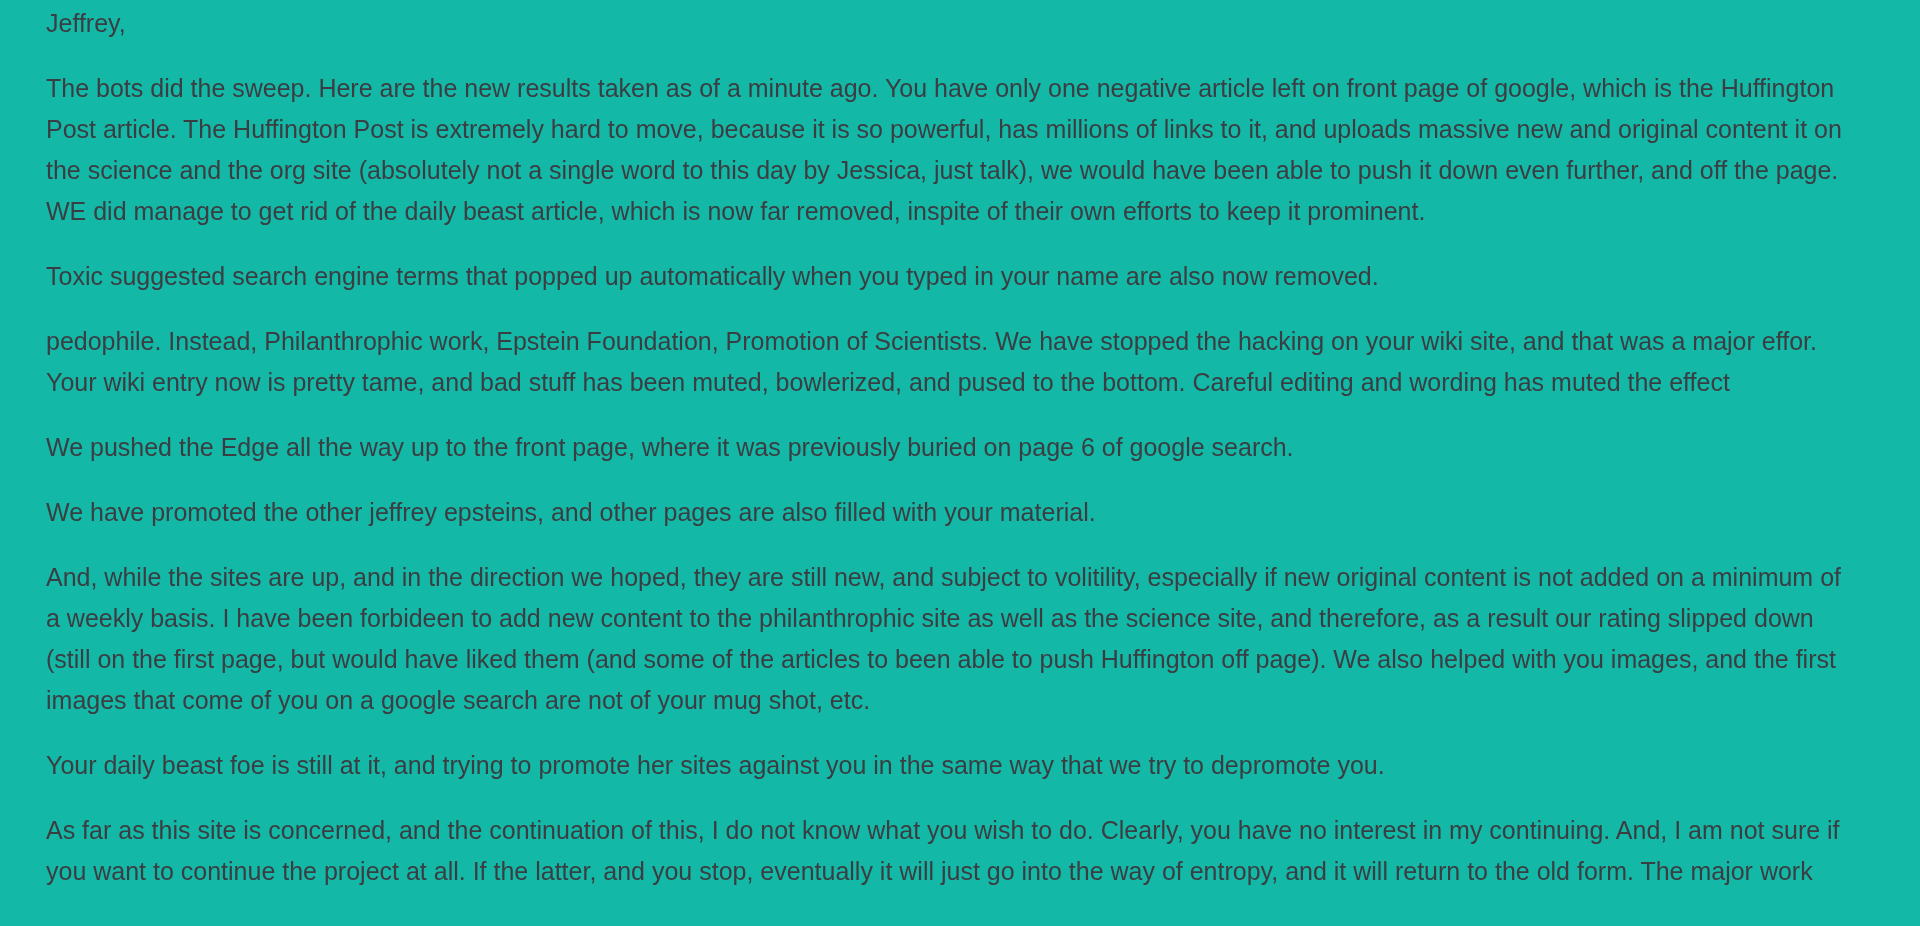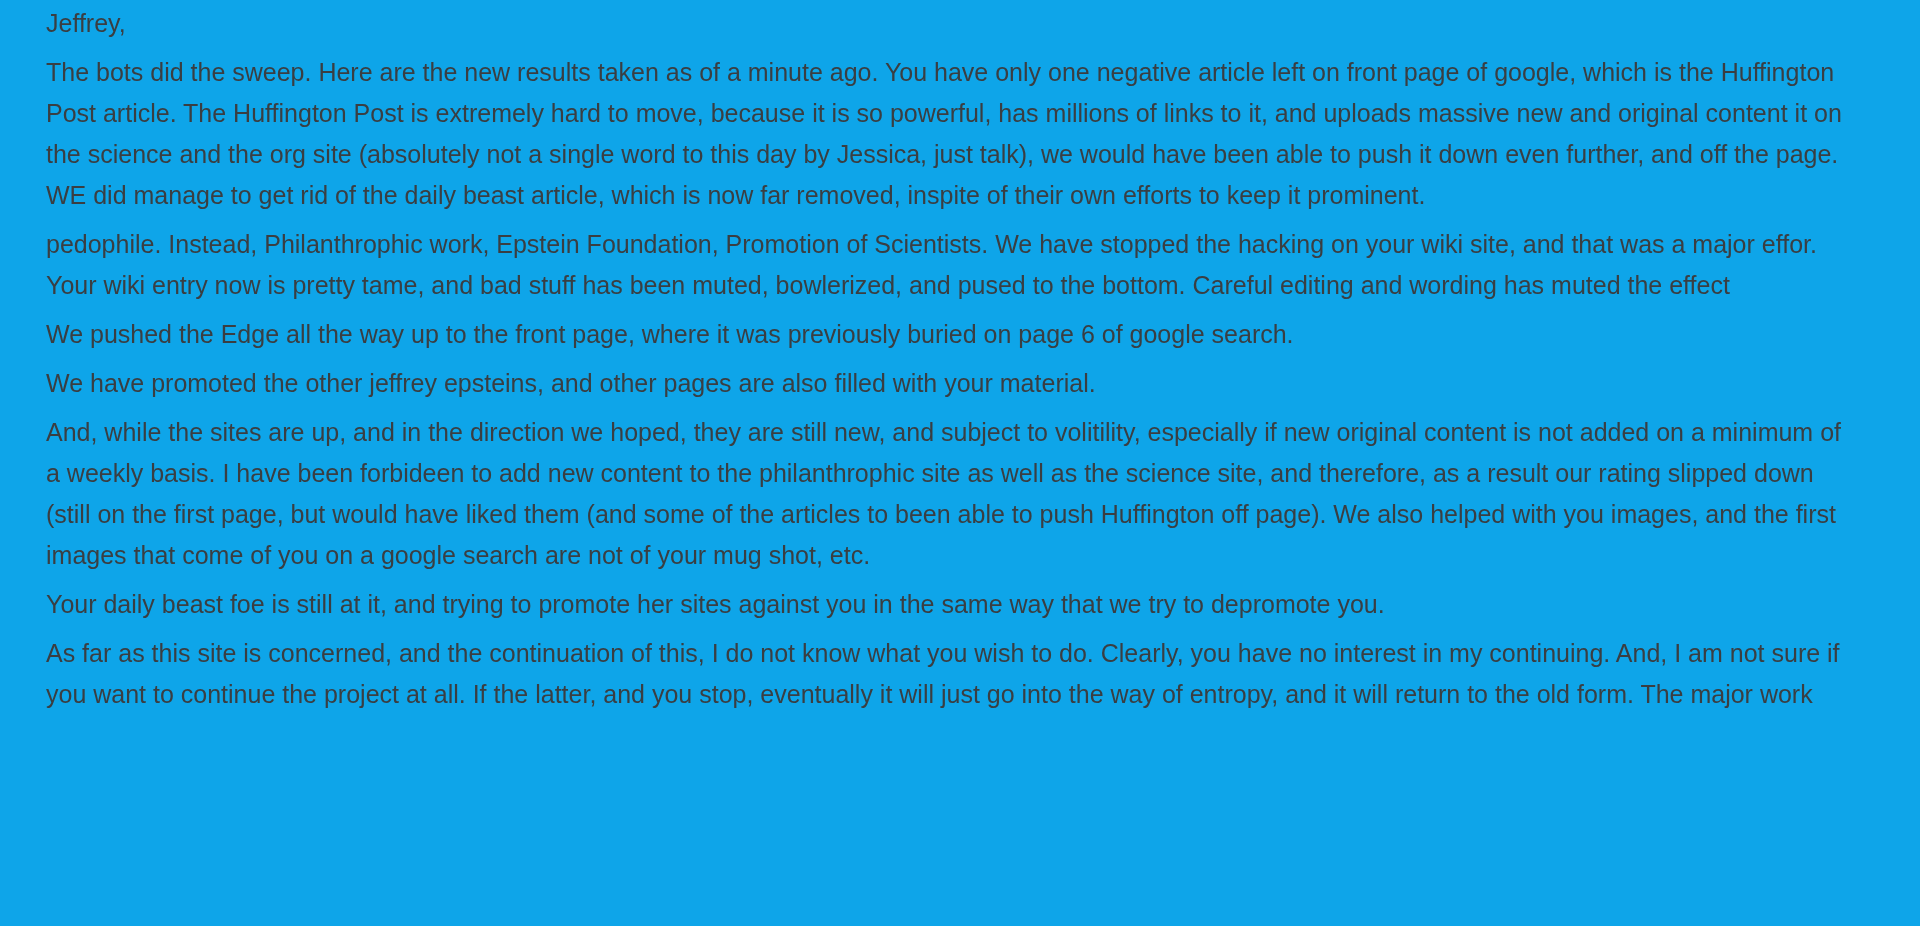--- a/index.html
+++ b/index.html
@@ -16,38 +16,41 @@
     height: 926px;
     padding: 3px 20px 0 46px;
     font-family: "Liberation Sans", "DejaVu Sans", sans-serif;
     font-size: 25px;
     font-weight: 400;
     letter-spacing: 0px;
     color: #3a3e42;
     background: #ffffff;
   }
   .para { margin: 0; }
-  .para + .para { margin-top: 8px; }
+  .para + .para { margin-top: 24px; }
   .line {
     line-height: 41px;
     white-space: pre;
   }
 </style>
 </head>
 <body>
 
-<div class="doc" id="doc" style="background: #0ea5e9; color: rgb(58, 62, 66);">
+<div class="doc" id="doc" style="background: #14b8a6; color: rgb(58, 62, 66);">
     <div class="para">
       <div class="line">Jeffrey,</div>
     </div>
     <div class="para">
       <div class="line">The bots did the sweep. Here are the new results taken as of a minute ago. You have only one negative article left on front page of google, which is the Huffington</div>
       <div class="line">Post article. The Huffington Post is extremely hard to move, because it is so powerful, has millions of links to it, and uploads massive new and original content it on</div>
       <div class="line">the science and the org site (absolutely not a single word to this day by Jessica, just talk), we would have been able to push it down even further, and off the page.</div>
       <div class="line">WE did manage to get rid of the daily beast article, which is now far removed, inspite of their own efforts to keep it prominent.</div>
+    </div>
+    <div class="para">
+      <div class="line">Toxic suggested search engine terms that popped up automatically when you typed in your name are also now removed.</div>
     </div>
     <div class="para">
       <div class="line">pedophile. Instead, Philanthrophic work, Epstein Foundation, Promotion of Scientists. We have stopped the hacking on your wiki site, and that was a major effor.</div>
       <div class="line">Your wiki entry now is pretty tame, and bad stuff has been muted, bowlerized, and pused to the bottom. Careful editing and wording has muted the effect</div>
     </div>
     <div class="para">
       <div class="line">We pushed the Edge all the way up to the front page, where it was previously buried on page 6 of google search.</div>
     </div>
     <div class="para">
       <div class="line">We have promoted the other jeffrey epsteins, and other pages are also filled with your material.</div>

